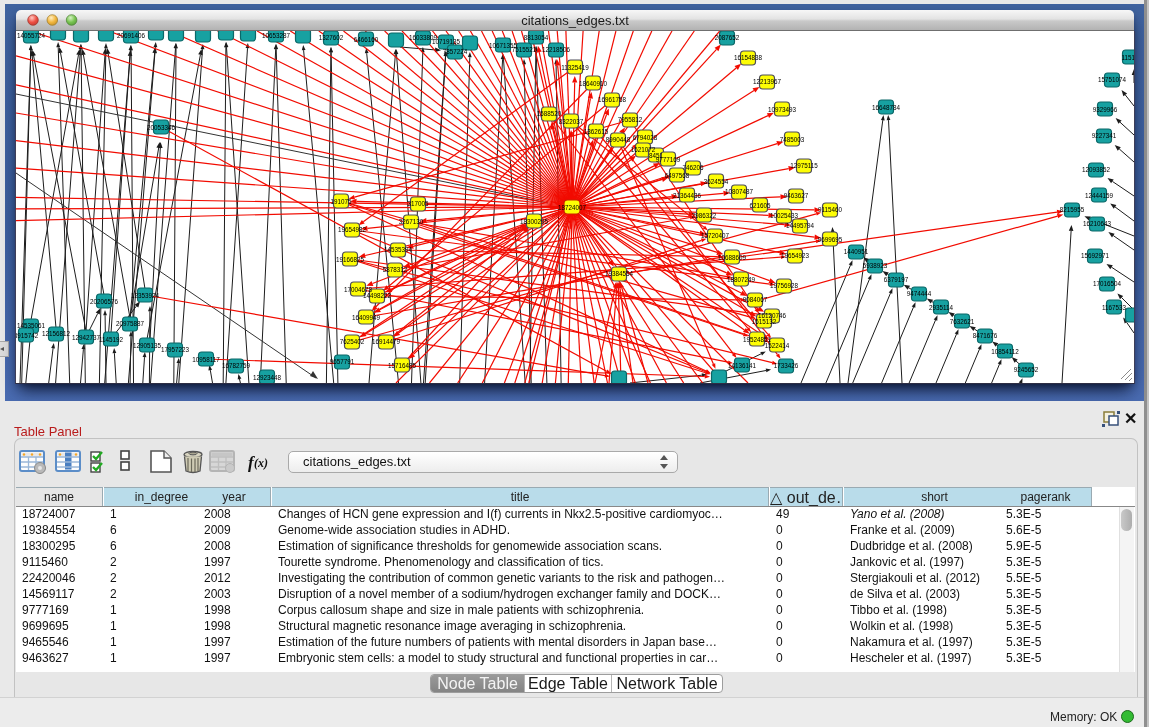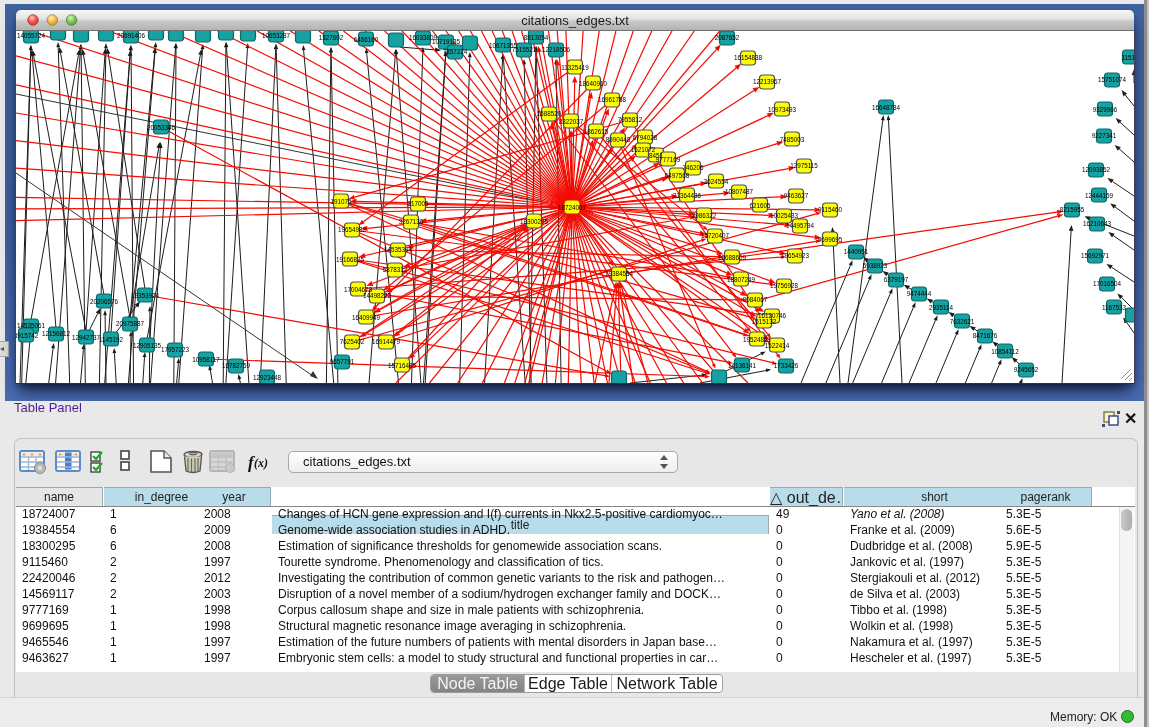--- a/index.html
+++ b/index.html
@@ -738,21 +738,21 @@
       <text x="572" y="210" font-size="6.3" fill="#000" text-anchor="middle">18724007</text>
       <g stroke="#8a8a8a" stroke-width="1">
         <line x1="1121" y1="379" x2="1131" y2="369"></line>
         <line x1="1125" y1="380" x2="1132" y2="373"></line>
         <line x1="1129" y1="381" x2="1132" y2="378"></line>
       </g>
     </svg>
 </div>
 
 <div class="abs" style="left:0;top:401px;width:1144px;height:326px;background:#e9e9e9;"></div>
-<div class="abs" style="left:14px;top:400px;font-size:13px;color:#4c1d95;">Table Panel</div>
+<div class="abs" style="left:14px;top:424px;font-size:13px;color:#b91c1c;">Table Panel</div>
 <svg width="22" height="20" viewBox="0 0 22 20" style="position:absolute;left:1101px;top:409px">
 <rect x="3" y="3" width="10" height="10" fill="#f5f2e0" stroke="#8a7d3a" stroke-width="1.5"></rect>
 <rect x="8" y="7" width="9" height="9" fill="#fff" stroke="#37507a" stroke-width="1.5"></rect>
 <rect x="16" y="2" width="3" height="3" fill="#37507a"></rect>
 <rect x="1" y="15" width="3" height="3" fill="#37507a"></rect>
 </svg>
 <div class="abs" style="left:1124px;top:409px;width:18px;height:18px;font-size:16px;font-weight:bold;color:#111;">✕</div>
 
 <div class="abs" style="left:14px;top:438px;width:1124px;height:259px;background:#e7e7e7;border:1px solid #c2c2c2;border-radius:7px 7px 0 0;border-bottom:none;"></div>
 
@@ -818,21 +818,21 @@
  <svg width="10" height="14" viewBox="0 0 10 14" style="position:absolute;right:8px;top:3px">
       <path d="M5 0 L9 5 H1 Z" fill="#555"></path>
       <path d="M5 14 L1 9 H9 Z" fill="#555"></path>
     </svg>
 </div>
 
 <div class="abs" style="left:16px;top:487px;width:1119px;height:185px;background:#fff;"></div>
 <div style="position:absolute;left:16px;top:487px;width:87px;height:19px;background:#e6e6e6;border-right:1px solid #9aaab2;border-top:1px solid #9aaab2;font-size:12px;color:#222;text-align:center;line-height:19px;overflow:hidden;white-space:nowrap;">name</div>
 <div style="position:absolute;left:104px;top:487px;width:116px;height:19px;background:#b9dcea;border-right:1px solid #9aaab2;border-top:1px solid #9aaab2;font-size:12px;color:#222;text-align:center;line-height:19px;overflow:hidden;white-space:nowrap;">in_degree</div>
 <div style="position:absolute;left:198px;top:487px;width:73px;height:19px;background:#b9dcea;border-right:1px solid #9aaab2;border-top:1px solid #9aaab2;font-size:12px;color:#222;text-align:center;line-height:19px;overflow:hidden;white-space:nowrap;">year</div>
-<div style="position:absolute;left:272px;top:515px;width:497px;height:19px;background:#b9dcea;border-right:1px solid #9aaab2;border-top:1px solid #9aaab2;font-size:12px;color:#222;text-align:center;line-height:19px;overflow:hidden;white-space:nowrap;">title</div>
+<div style="position:absolute;left:272px;top:487px;width:497px;height:19px;background:#b9dcea;border-right:1px solid #9aaab2;border-top:1px solid #9aaab2;font-size:12px;color:#222;text-align:center;line-height:19px;overflow:hidden;white-space:nowrap;">title</div>
 <div style="position:absolute;left:770px;top:487px;width:73px;height:19px;background:#b9dcea;border-right:1px solid #9aaab2;border-top:1px solid #9aaab2;font-size:16px;color:#222;text-align:center;line-height:19px;overflow:hidden;white-space:nowrap;">△ out_de…</div>
 <div style="position:absolute;left:844px;top:487px;width:182px;height:19px;background:#b9dcea;border-right:1px solid #9aaab2;border-top:1px solid #9aaab2;font-size:12px;color:#222;text-align:center;line-height:19px;overflow:hidden;white-space:nowrap;">short</div>
 <div style="position:absolute;left:1000px;top:487px;width:92px;height:19px;background:#b9dcea;border-right:1px solid #9aaab2;border-top:1px solid #9aaab2;font-size:12px;color:#222;text-align:center;line-height:19px;overflow:hidden;white-space:nowrap;">pagerank</div>
 <div class="abs" style="left:16px;top:506px;width:1119px;height:1px;background:#888;"></div>
 <div style="position:absolute;left:16px;top:507px;width:1119px;height:16px;font-size:12px;color:#111;">
     <div style="position:absolute;left:6px;width:80px;overflow:hidden;white-space:nowrap;">18724007</div>
     <div style="position:absolute;left:94px;width:86px;overflow:hidden;white-space:nowrap;">1</div>
     <div style="position:absolute;left:188px;width:66px;overflow:hidden;white-space:nowrap;">2008</div>
     <div style="position:absolute;left:262px;width:490px;overflow:hidden;white-space:nowrap;">Changes of HCN gene expression and I(f) currents in Nkx2.5-positive cardiomyoc…</div>
     <div style="position:absolute;left:760px;width:66px;overflow:hidden;white-space:nowrap;">49</div>

